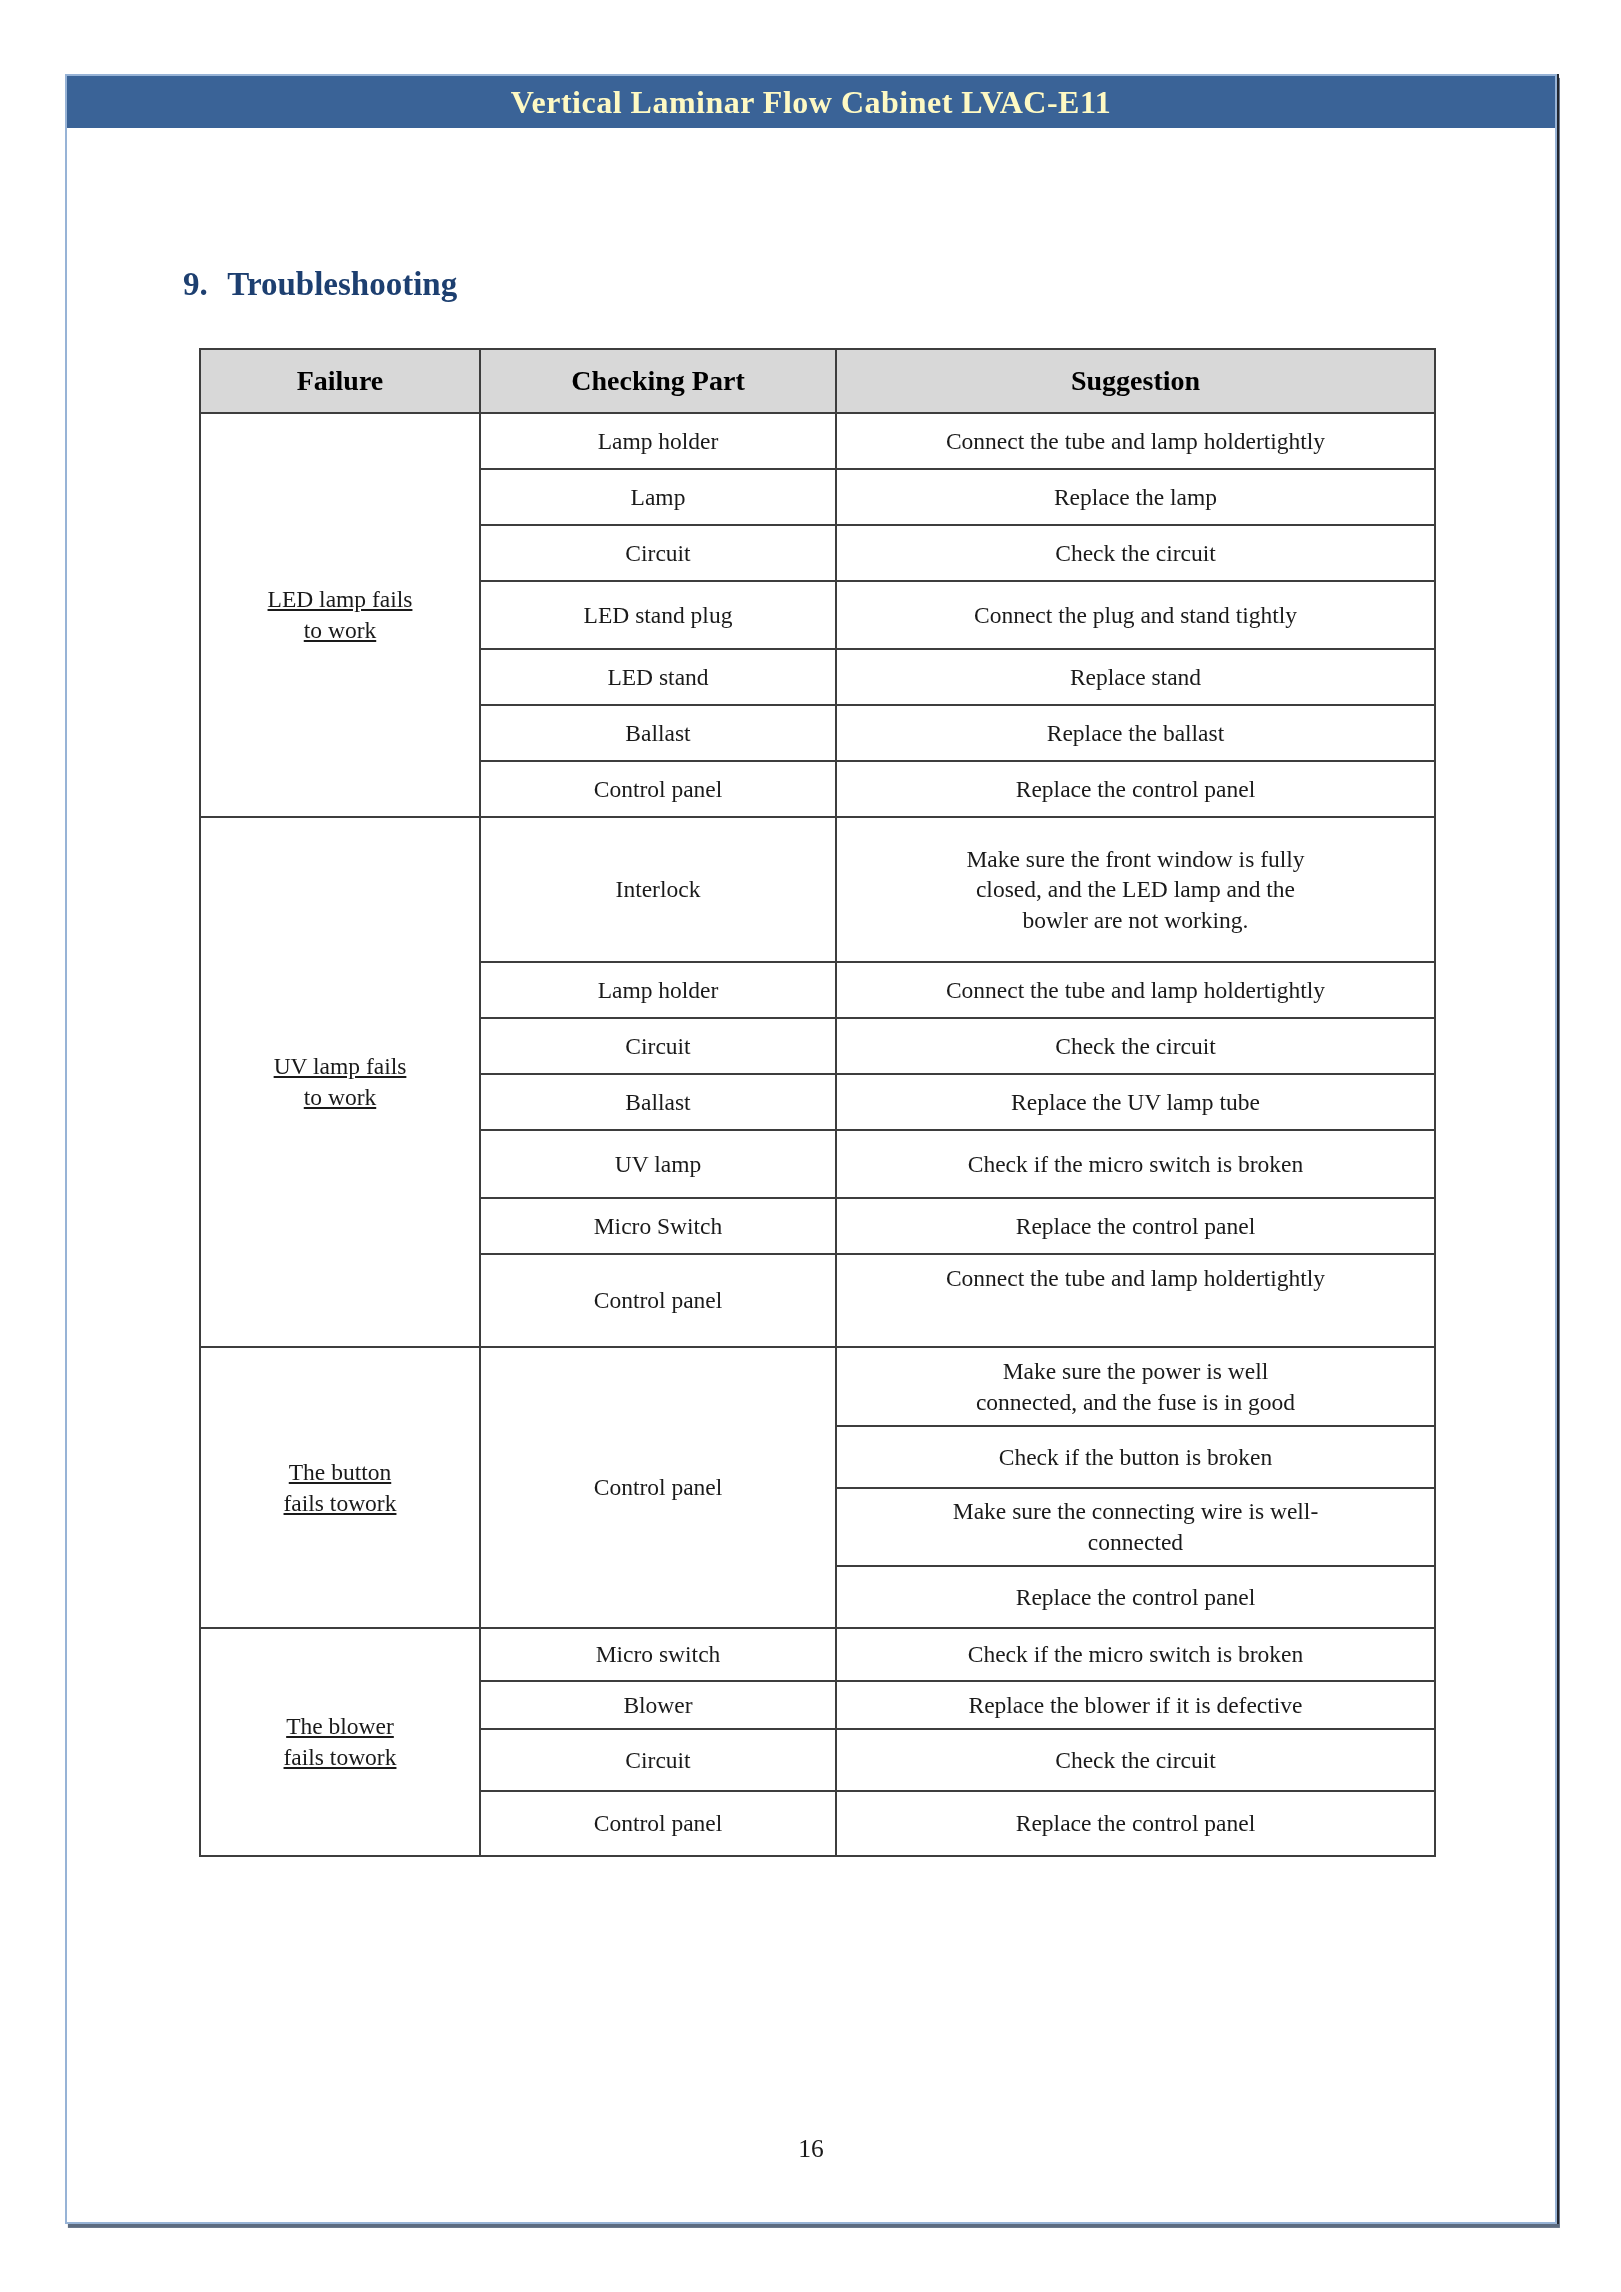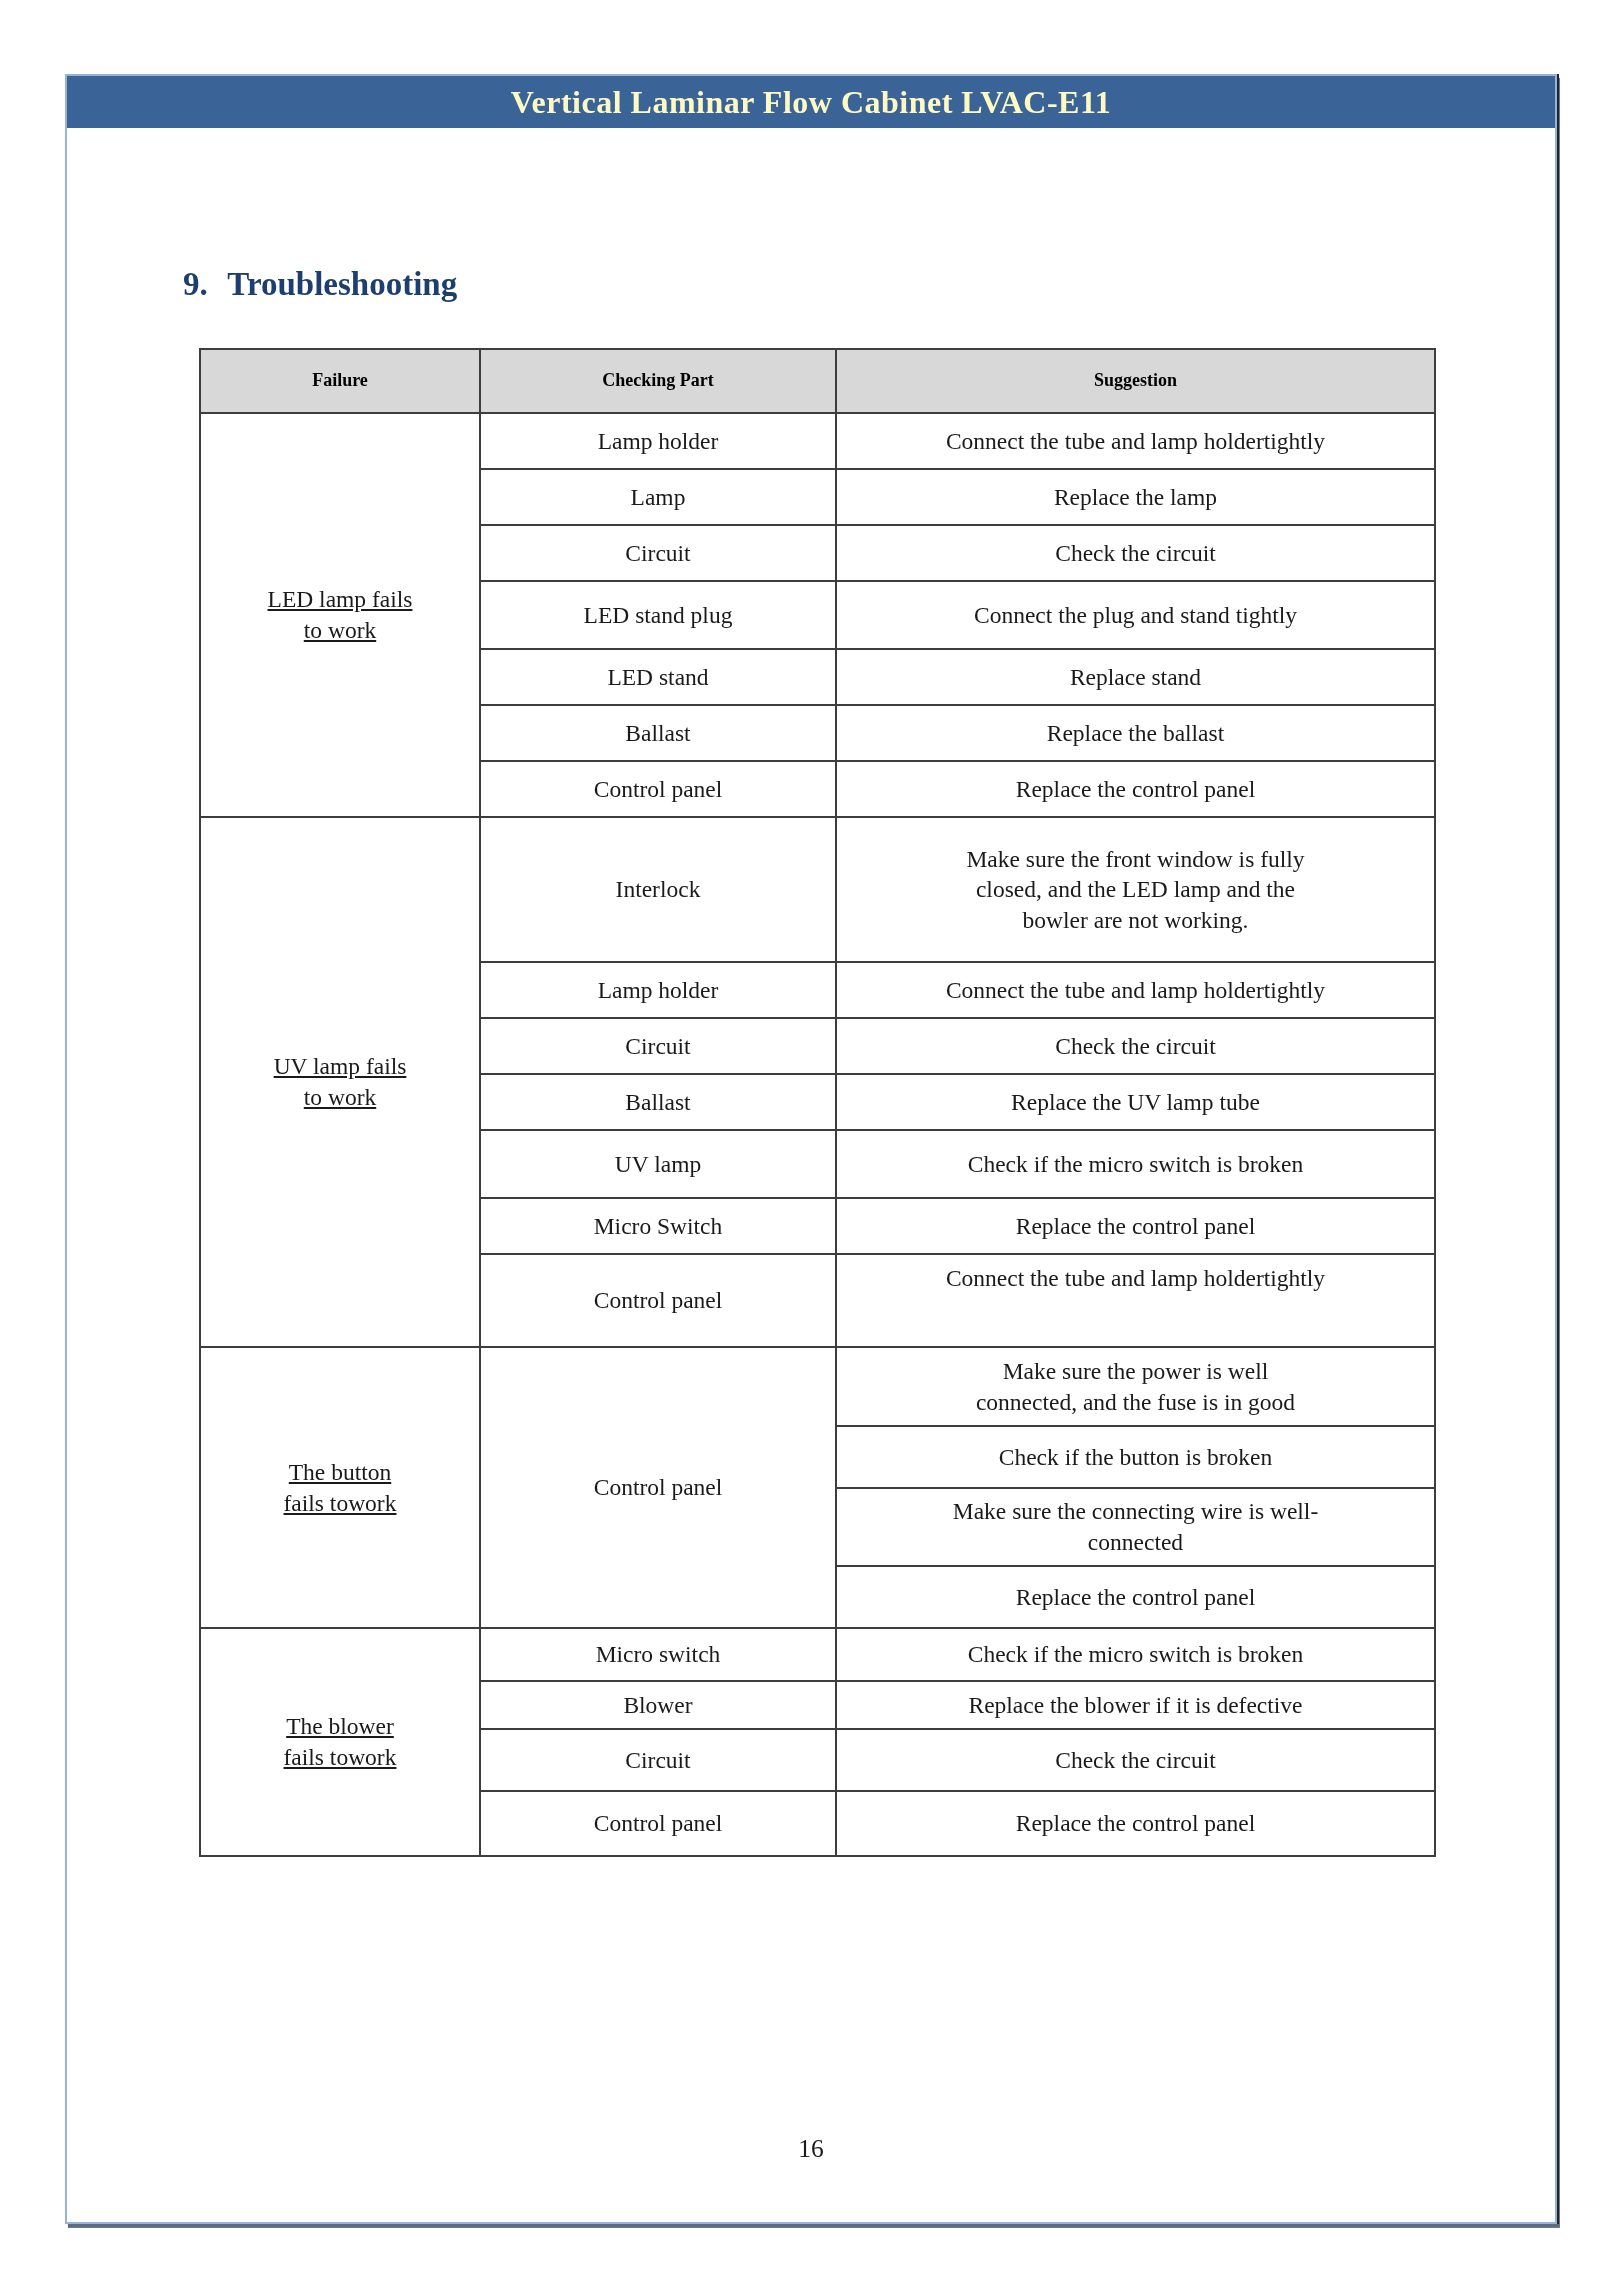--- a/index.html
+++ b/index.html
@@ -35,21 +35,21 @@
     font-size:23.5px;color:#1a1a1a;
   }
   th,td{
     border:2px solid #3d3d3d;
     text-align:center;vertical-align:middle;
     padding:2px 5.9px;line-height:1.3;
     white-space:pre-line;
     overflow:hidden;
   }
   th{
-    background:#d8d8d8;font-size:18px;font-weight:bold;color:#000;
+    background:#d8d8d8;font-size:28px;font-weight:bold;color:#000;
   }
   td .ml{white-space:pre-line;margin:0 auto;text-decoration:underline;}
   .vtop{vertical-align:top;padding-top:7.8px;}
   .pagenum{
     position:absolute;left:0;right:0;top:2060px;
     text-align:center;font-size:25.5px;color:#1a1a1a;
   }
 </style>
 </head>
 <body>

